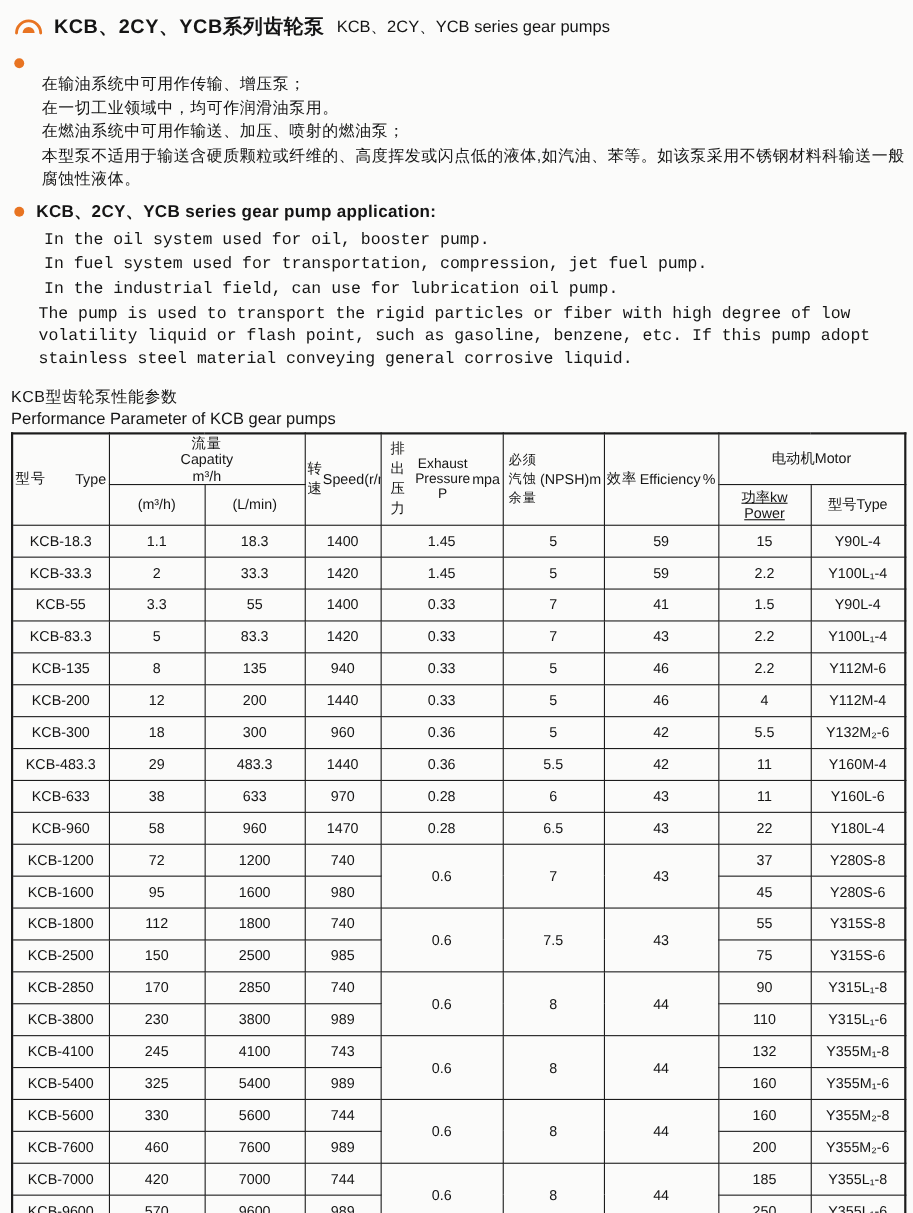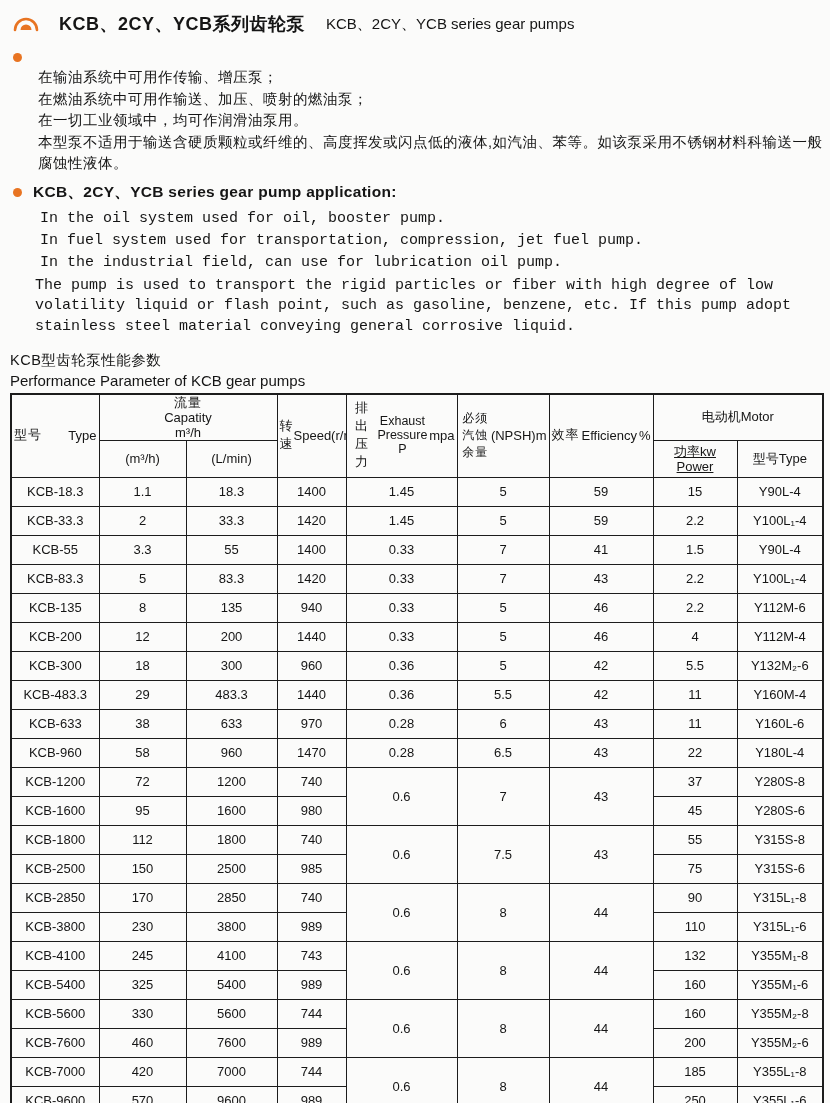--- a/index.html
+++ b/index.html
@@ -7,21 +7,21 @@
   body {
     width: 830px; height: 1103px;
     background: #fbfbfa;
     color: #151515;
     font-family: "Liberation Sans", "DejaVu Sans", sans-serif;
     overflow: hidden;
   }
   .page { padding: 12px 8px 0 10px; }
 
   
-  .main-title { display: flex; align-items: center; gap: 19px; padding-left: 2px; }
+  .main-title { display: flex; align-items: center; gap: 9px; padding-left: 2px; }
   .logo { width: 28px; height: 18px; flex: 0 0 auto; }
   .title-zh { font-size: 18px; font-weight: bold; letter-spacing: 0.5px; }
   .title-en { font-size: 15px; font-weight: normal; margin-left: 2px; }
 
   
   .sec-head { display: flex; align-items: center; gap: 11px; margin-top: 17px; }
   .sec-head.en { margin-top: 7px; }
   .bullet { width: 9px; height: 9px; border-radius: 50%; background: #e87422; flex: 0 0 auto; margin-left: 3px; }
   .sec-head-label { font-size: 15.5px; font-weight: bold; letter-spacing: 0.3px; }
 
@@ -79,22 +79,22 @@
     </span>
     <span class="title-zh">KCB、2CY、YCB系列齿轮泵</span>
     <span class="title-en">KCB、2CY、YCB series gear pumps</span>
   </div>
 
   <div class="sec-head">
     <span class="bullet"></span>
   </div>
   <div class="zh-body">
     <div>在输油系统中可用作传输、增压泵；</div>
+    <div>在一切工业领域中，均可作润滑油泵用。</div>
     <div>在燃油系统中可用作输送、加压、喷射的燃油泵；</div>
-    <div>在一切工业领域中，均可作润滑油泵用。</div>
     <div class="para">本型泵不适用于输送含硬质颗粒或纤维的、高度挥发或闪点低的液体,如汽油、苯等。如该泵采用不锈钢材料科输送一般腐蚀性液体。</div>
   </div>
 
   <div class="sec-head en">
     <span class="bullet"></span>
     <span class="sec-head-label">KCB、2CY、YCB series gear pump application:</span>
   </div>
   <div class="en-body">
     <div>In the oil system used for oil, booster pump.</div>
     <div>In fuel system used for transportation, compression, jet fuel pump.</div>

